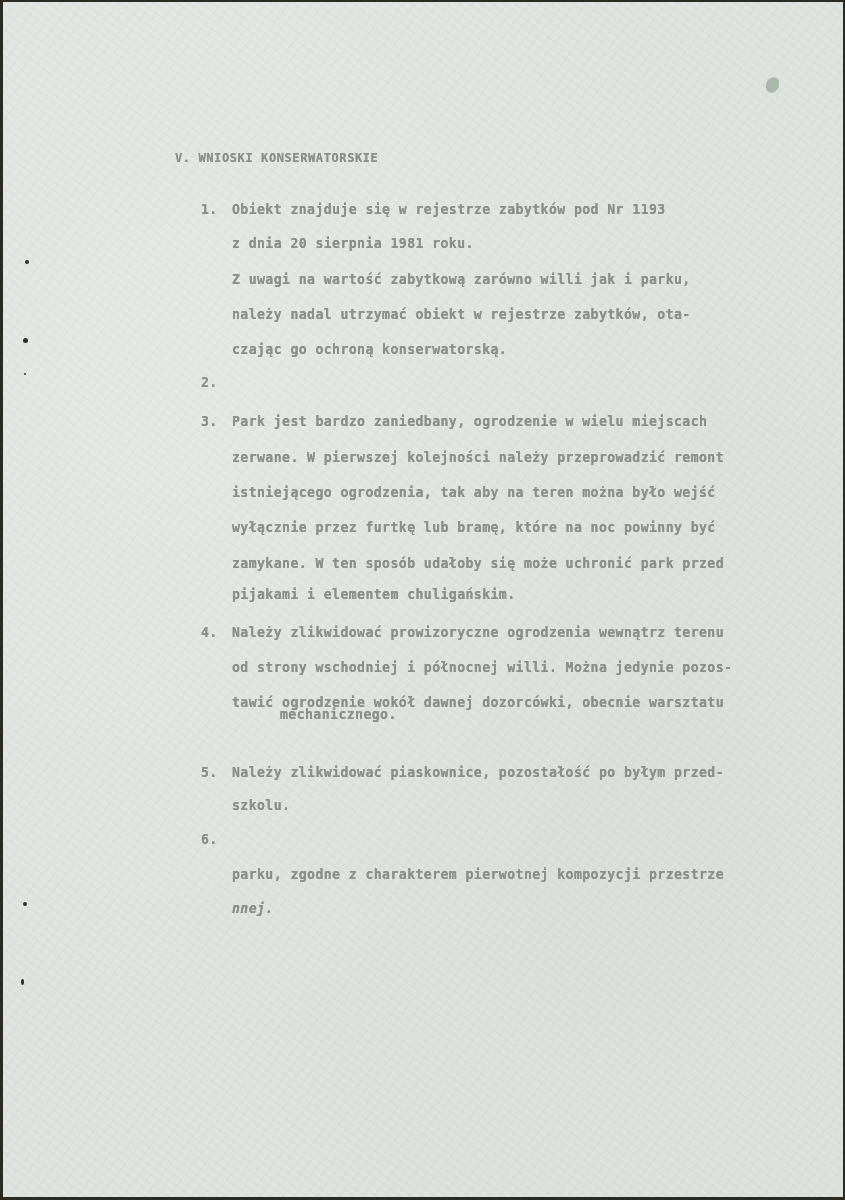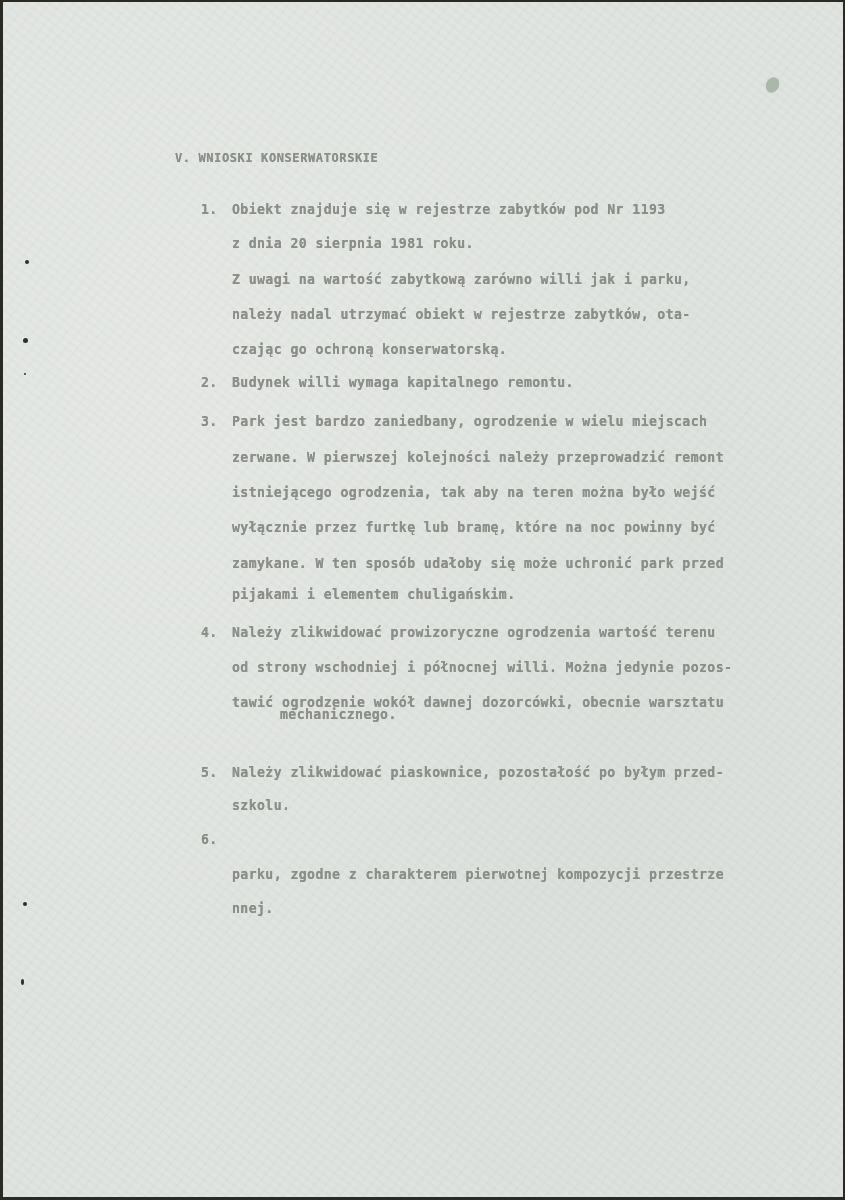--- a/index.html
+++ b/index.html
@@ -83,37 +83,36 @@
   <div class="typed heading">V. WNIOSKI KONSERWATORSKIE</div>
 
   <div class="typed num" style="top:201px;">1.</div>
   <div class="typed cont" style="top:201px;">Obiekt znajduje się w rejestrze zabytków pod Nr 1193</div>
   <div class="typed cont" style="top:235px;">z dnia 20 sierpnia 1981 roku.</div>
   <div class="typed cont" style="top:271px;">Z uwagi na wartość zabytkową zarówno willi jak i parku,</div>
   <div class="typed cont" style="top:306px;">należy nadal utrzymać obiekt w rejestrze zabytków, ota-</div>
   <div class="typed cont" style="top:341px;">czając go ochroną konserwatorską.</div>
 
   <div class="typed num" style="top:374px;">2.</div>
-  <div class="typed cont" style="top:374px;">Budynek willi wymaga kapitalnego remontu.</div>
 
   <div class="typed num" style="top:413px;">3.</div>
   <div class="typed cont" style="top:413px;">Park jest bardzo zaniedbany, ogrodzenie w wielu miejscach</div>
   <div class="typed cont" style="top:449px;">zerwane. W pierwszej kolejności należy przeprowadzić remont</div>
   <div class="typed cont" style="top:484px;">istniejącego ogrodzenia, tak aby na teren można było wejść</div>
   <div class="typed cont" style="top:519px;">wyłącznie przez furtkę lub bramę, które na noc powinny być</div>
   <div class="typed cont" style="top:555px;">zamykane. W ten sposób udałoby się może uchronić park przed</div>
   <div class="typed cont" style="top:586px;">pijakami i elementem chuligańskim.</div>
 
   <div class="typed num" style="top:624px;">4.</div>
-  <div class="typed cont" style="top:624px;">Należy zlikwidować prowizoryczne ogrodzenia wartość terenu</div>
+  <div class="typed cont" style="top:624px;">Należy zlikwidować prowizoryczne ogrodzenia wewnątrz terenu</div>
   <div class="typed cont" style="top:659px;">od strony wschodniej i północnej willi. Można jedynie pozos-</div>
   <div class="typed cont" style="top:694px;">tawić ogrodzenie wokół dawnej dozorcówki, obecnie warsztatu</div>
   <div class="typed cont" style="top:706px;padding-left:48px;">mechanicznego.</div>
 
   <div class="typed num" style="top:764px;">5.</div>
   <div class="typed cont" style="top:764px;">Należy zlikwidować piaskownice, pozostałość po byłym przed-</div>
   <div class="typed cont" style="top:797px;">szkolu.</div>
 
   <div class="typed num" style="top:831px;">6.</div>
   <div class="typed cont" style="top:866px;">parku, zgodne z charakterem pierwotnej kompozycji przestrze</div>
-  <div class="typed cont" style="top:900px;">nnej.</div>
+  <div class="typed cont" style="top:900px;font-style:italic;">nnej.</div>
 
 </div>
 
 </body></html>

